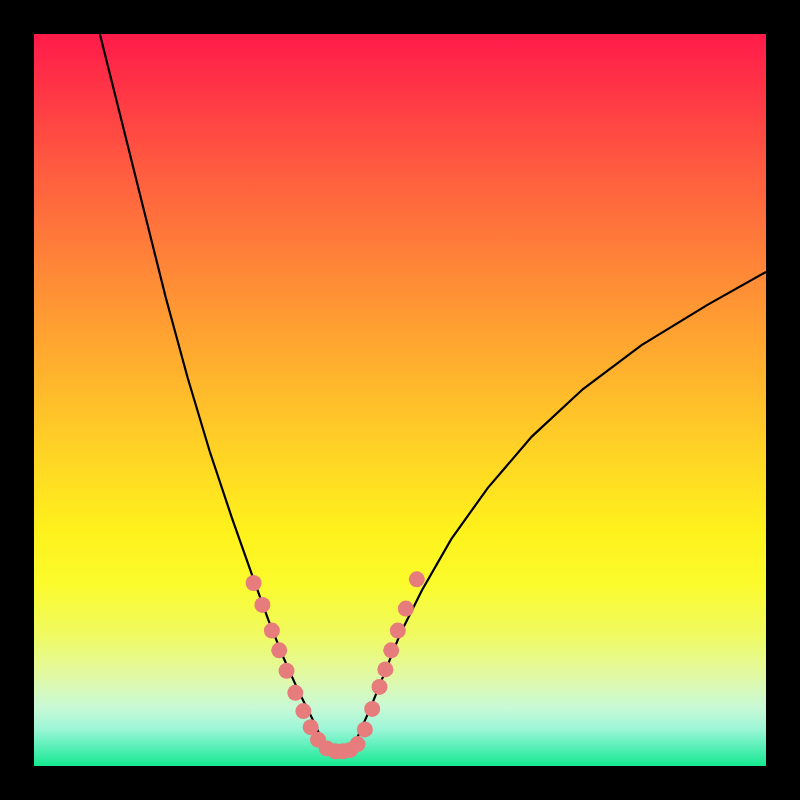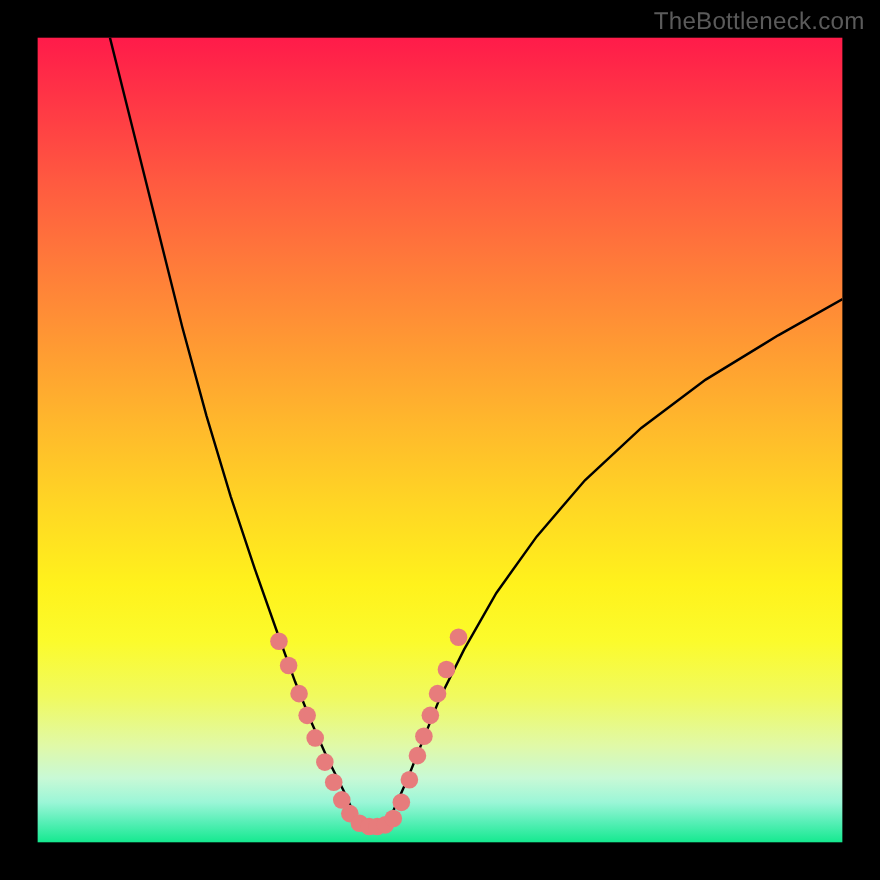--- a/index.html
+++ b/index.html
@@ -55,21 +55,20 @@
     position: absolute;
     inset: 0;
     width: 100%;
     height: 100%;
   }
 </style>
 </head>
 <body>
 <div class="frame">
 
-  <div class="watermark">TheBottleneck.com</div>
 
   <div class="plot">
     <div class="gradient"></div>
     <svg class="curve" viewBox="0 0 732 732" preserveAspectRatio="none">
       <path id="left-curve" fill="none" stroke="#000000" stroke-width="2.2" d="M65.88 0.00 L87.84 87.84 L109.80 175.68 L131.76 263.52 L153.72 344.04 L175.68 417.24 L197.64 483.12 L219.60 545.34 L234.24 585.60 L248.88 622.20 L263.52 655.14 L278.16 684.42 L289.14 708.58"></path>
       <path id="right-curve" fill="none" stroke="#000000" stroke-width="2.2" d="M322.08 706.38 L336.72 673.44 L351.36 636.84 L366.00 600.24 L387.96 556.32 L417.24 505.08 L453.84 453.84 L497.76 402.60 L549.00 355.02 L607.56 311.10 L673.44 270.84 L732.00 237.90"></path>
       <path id="flat-curve" fill="none" stroke="#000000" stroke-width="2.2" d="M289.14 715.90 L300.12 717.36 L311.10 717.36 L322.08 715.90"></path>
       <g id="dots">
           <circle cx="219.60" cy="549.00" r="8" fill="#e77c7c"></circle>
           <circle cx="228.38" cy="570.96" r="8" fill="#e77c7c"></circle>

